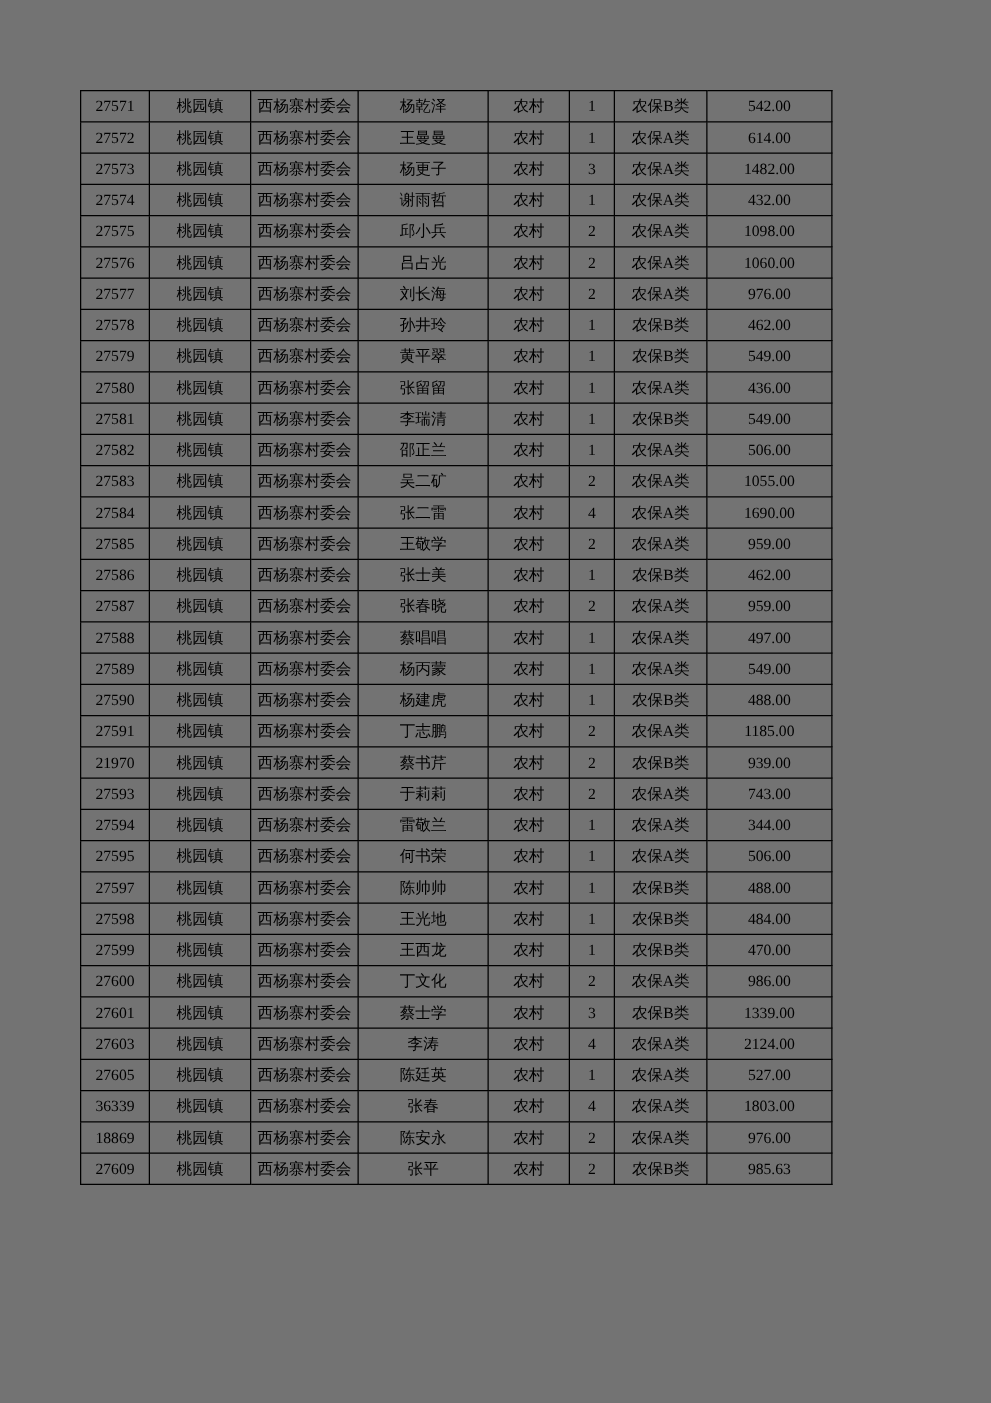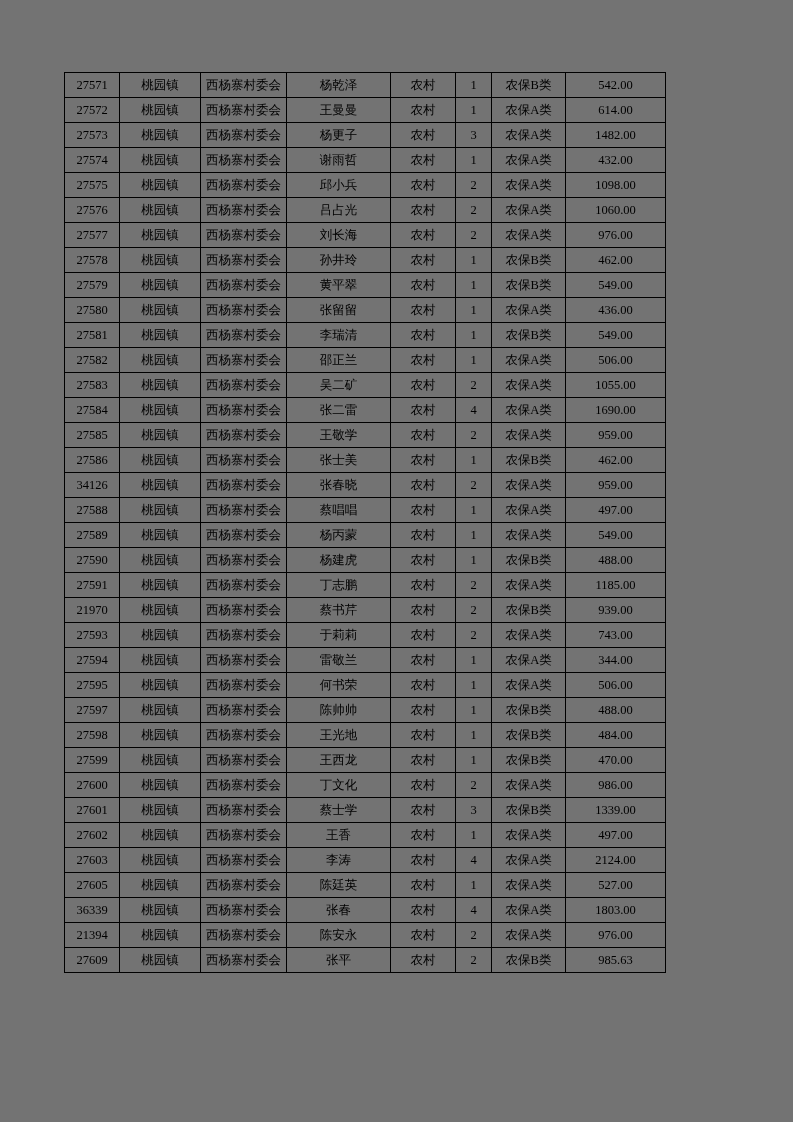--- a/index.html
+++ b/index.html
@@ -215,21 +215,21 @@
           <td>27586</td>
           <td>桃园镇</td>
           <td>西杨寨村委会</td>
           <td>张士美</td>
           <td>农村</td>
           <td>1</td>
           <td>农保B类</td>
           <td>462.00</td>
         </tr>
         <tr>
-          <td>34126</td>
+          <td>27587</td>
           <td>桃园镇</td>
           <td>西杨寨村委会</td>
           <td>张春晓</td>
           <td>农村</td>
           <td>2</td>
           <td>农保A类</td>
           <td>959.00</td>
         </tr>
         <tr>
           <td>27588</td>
@@ -355,30 +355,20 @@
           <td>27601</td>
           <td>桃园镇</td>
           <td>西杨寨村委会</td>
           <td>蔡士学</td>
           <td>农村</td>
           <td>3</td>
           <td>农保B类</td>
           <td>1339.00</td>
         </tr>
         <tr>
-          <td>27602</td>
-          <td>桃园镇</td>
-          <td>西杨寨村委会</td>
-          <td>王香</td>
-          <td>农村</td>
-          <td>1</td>
-          <td>农保A类</td>
-          <td>497.00</td>
-        </tr>
-        <tr>
           <td>27603</td>
           <td>桃园镇</td>
           <td>西杨寨村委会</td>
           <td>李涛</td>
           <td>农村</td>
           <td>4</td>
           <td>农保A类</td>
           <td>2124.00</td>
         </tr>
         <tr>
@@ -395,21 +385,21 @@
           <td>36339</td>
           <td>桃园镇</td>
           <td>西杨寨村委会</td>
           <td>张春</td>
           <td>农村</td>
           <td>4</td>
           <td>农保A类</td>
           <td>1803.00</td>
         </tr>
         <tr>
-          <td>21394</td>
+          <td>18869</td>
           <td>桃园镇</td>
           <td>西杨寨村委会</td>
           <td>陈安永</td>
           <td>农村</td>
           <td>2</td>
           <td>农保A类</td>
           <td>976.00</td>
         </tr>
         <tr>
           <td>27609</td>

